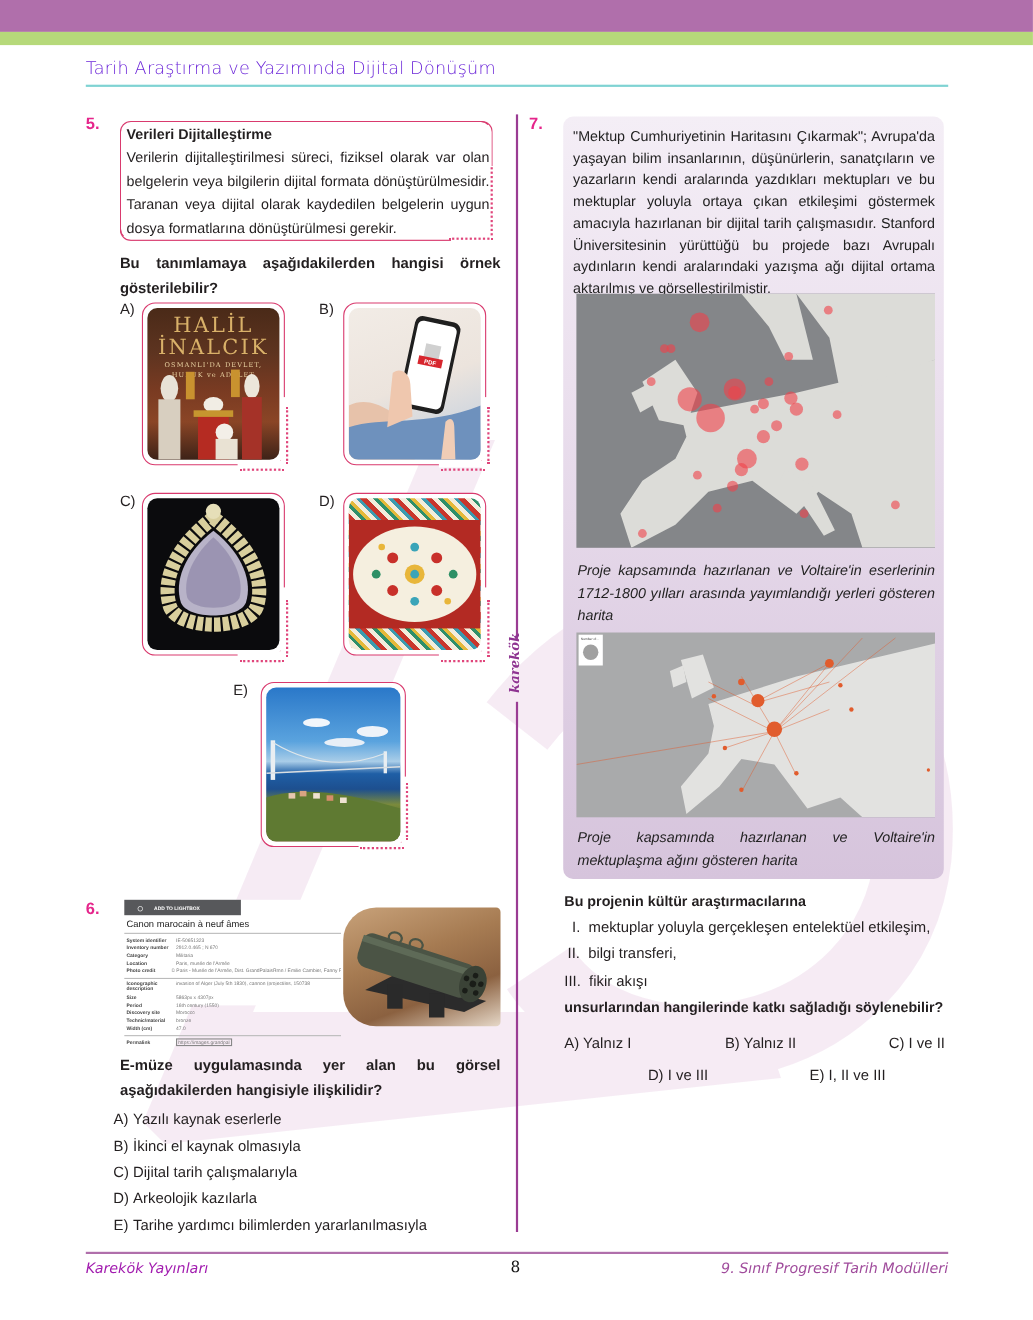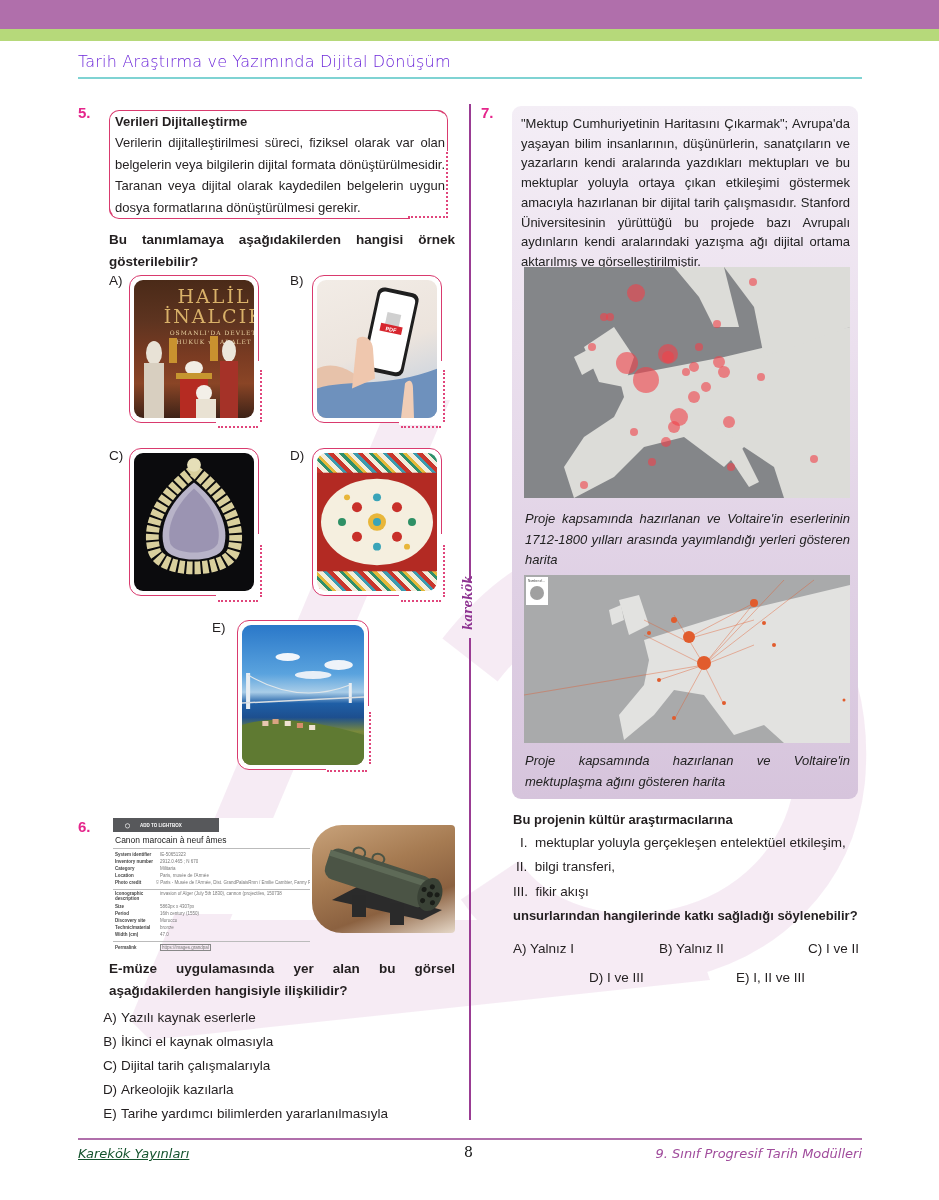--- a/index.html
+++ b/index.html
@@ -30,21 +30,21 @@
 
   .q-stem { position: absolute; font-weight: bold; font-size: 13.5px; line-height: 21.5px; text-align: justify; }
 
   .opt-label { position: absolute; font-size: 13.5px; }
   .img-frame { position: absolute; width: 130px; height: 148px; border: 1.5px solid #d93a6e; border-radius: 12px; background: #fff; }
   .img-frame .ph { position: absolute; left: 4px; top: 4px; right: 4px; bottom: 4px; border-radius: 9px; overflow: hidden; }
   .img-frame .mask-r { position: absolute; right: -3px; top: 85px; width: 6px; height: 80px; background: #fff; }
   .img-frame .mask-b { position: absolute; right: -3px; bottom: -3px; width: 45px; height: 6px; background: #fff; }
 
   
-  .book { background: linear-gradient(180deg, #4a2a18 0%, #5e3420 30%, #7a3b22 55%, #8a4526 75%, #3d2217 100%); padding-left: 20px; }
+  .book { background: linear-gradient(180deg, #4a2a18 0%, #5e3420 30%, #7a3b22 55%, #8a4526 75%, #3d2217 100%); }
   .book .t1 { position: absolute; top: 6px; width: 100%; text-align: center; font-family: "DejaVu Serif", serif; color: #d9b169; font-size: 19px; letter-spacing: 2px; line-height: 20px; }
   .book .t2 { position: absolute; top: 48px; width: 100%; text-align: center; font-family: "DejaVu Serif", serif; color: #e8d1a0; font-size: 6px; letter-spacing: 1px; line-height: 9px; }
   .book .figures { position: absolute; left: 0; bottom: 0; width: 100%; height: 85px; }
 
   
   .phone-bg { background: linear-gradient(160deg, #f2ece6 0%, #ece4dd 50%, #c9d3df 85%, #8aa3c2 100%); }
 
   
   .jewel-bg { background: #0b0b0d; }
 
@@ -74,21 +74,21 @@
   .info-text { position: absolute; left: 521px; top: 114px; width: 329px; font-size: 13px; line-height: 19.7px; text-align: justify; color: #222; }
   .map1 { position: absolute; left: 524px; top: 267px; width: 326px; height: 231px; background: #848689; overflow: hidden; }
   .map2 { position: absolute; left: 524px; top: 575px; width: 326px; height: 168px; background: #a9aaab; overflow: hidden; }
   .caption { position: absolute; left: 525px; width: 325px; font-style: italic; font-size: 13px; line-height: 20.5px; text-align: justify; color: #222; }
 
   .q7-stem { position: absolute; left: 513px; font-weight: bold; font-size: 13px; }
   .q7-item { position: absolute; font-size: 13.5px; }
   .q7-opt { position: absolute; font-size: 13.5px; }
 
   .footer-rule { position: absolute; left: 78px; top: 1138px; width: 784px; height: 1.5px; background: #b06fab; }
-  .footer-left { position: absolute; left: 78px; top: 1146px; font-style: italic; font-size: 13px; color: #14532d; font-family: "DejaVu Sans", sans-serif; font-weight: 300; text-decoration: underline; }
+  .footer-left { position: absolute; left: 78px; top: 1146px; font-style: italic; font-size: 13px; color: #a21caf; font-family: "DejaVu Sans", sans-serif; font-weight: 300; }
   .footer-page { position: absolute; left: 464px; top: 1144px; font-family: "DejaVu Serif", serif; font-size: 14px; color: #111; }
   .footer-right { position: absolute; right: 77px; top: 1146px; font-style: italic; font-size: 13px; color: #a04c9c; font-family: "DejaVu Sans", sans-serif; font-weight: 300; }
 </style>
 </head>
 <body>
 
 <div class="top-purple"></div>
 <div class="top-green"></div>
 <div class="header-title">Tarih Araştırma ve Yazımında Dijital Dönüşüm</div>
 <div class="header-rule"></div>

